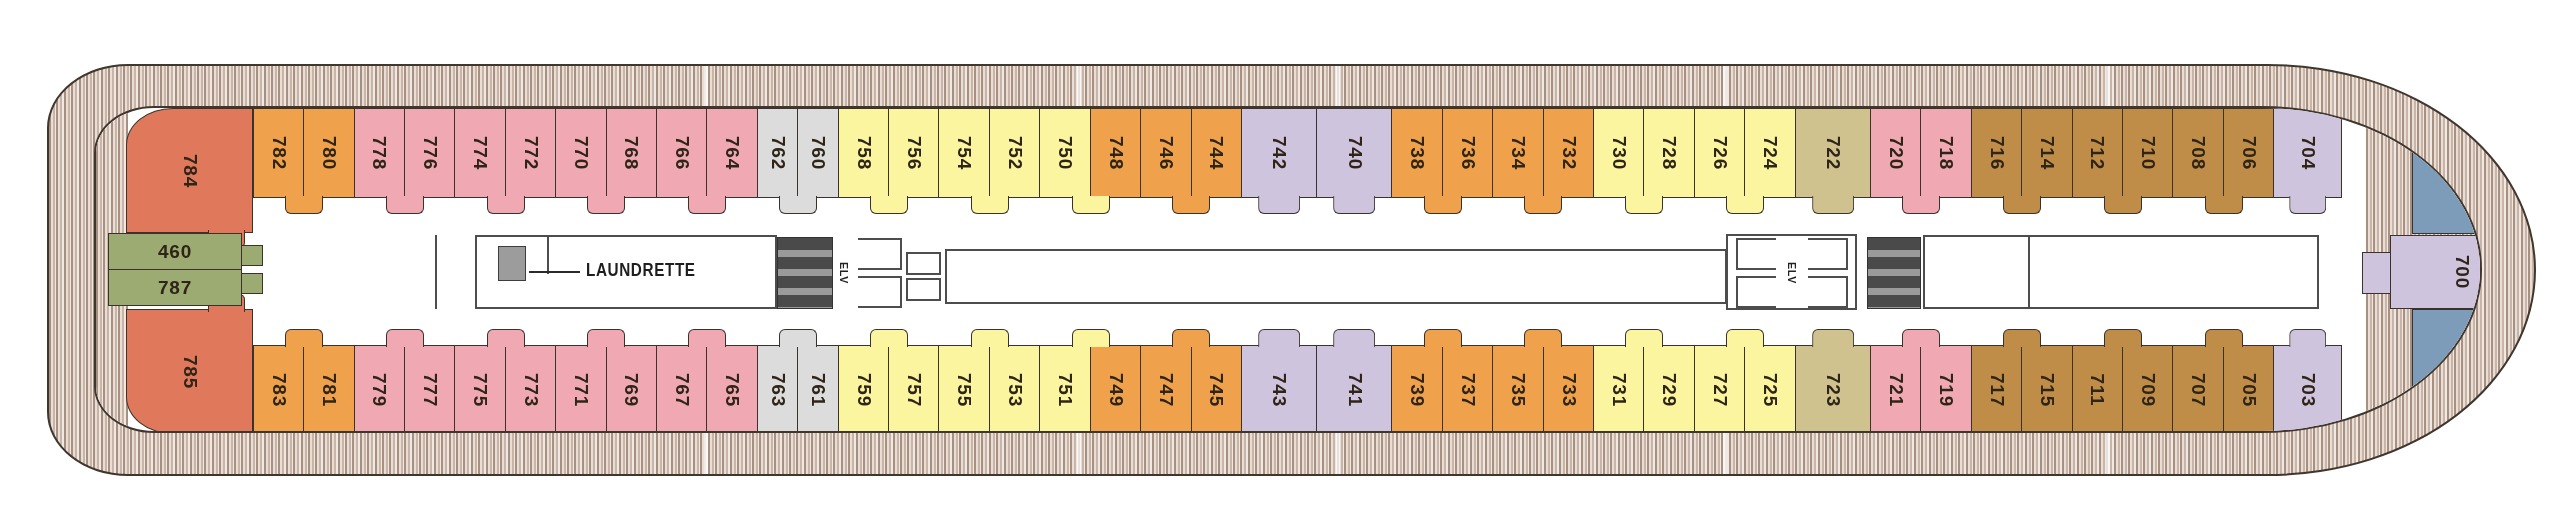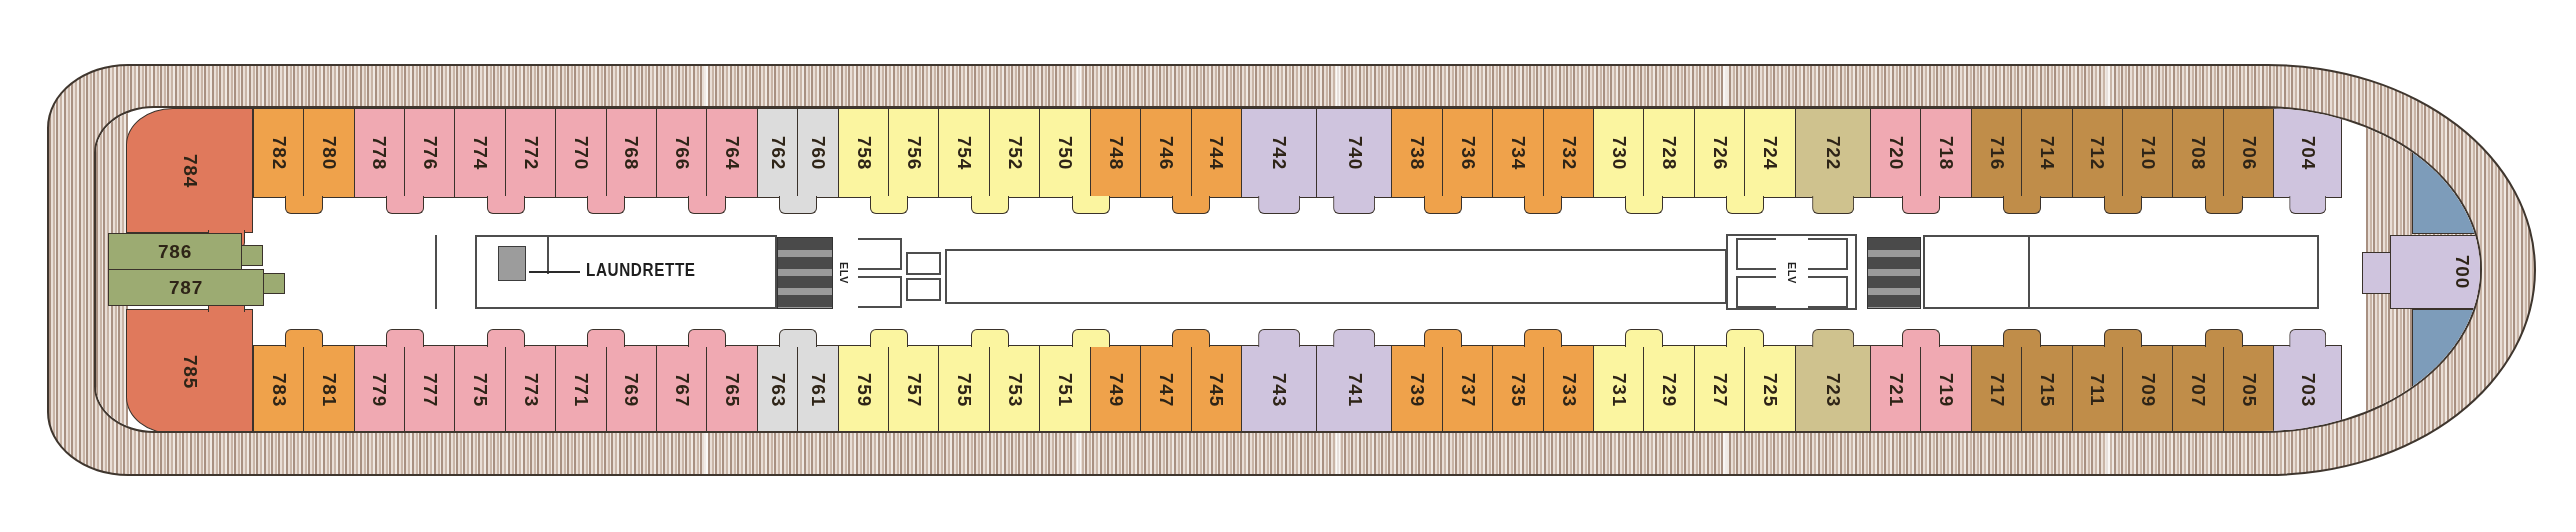--- a/index.html
+++ b/index.html
@@ -57,21 +57,21 @@
           border-top-left-radius:47px 37px;}
   #cab784::after{content:"";position:absolute;right:6.7px;bottom:-16px;width:35px;height:17.4px;
           background:inherit;border:1.3px solid var(--outline);border-top:none;border-radius:0 0 5.4px 5.4px;}
   #cab785{left:30px;top:201px;width:127px;height:125px;background:var(--salmon);
           border-bottom-left-radius:47px 37px;}
   #cab785::after{content:"";position:absolute;right:6.7px;top:-16px;width:35px;height:17.4px;
           background:inherit;border:1.3px solid var(--outline);border-bottom:none;border-radius:5.4px 5.4px 0 0;}
   #cab786{left:12px;top:125px;width:134px;height:37px;background:var(--green);}
   #cab786::after{content:"";position:absolute;right:-21.5px;bottom:2.7px;width:20px;height:19px;
           background:inherit;border:1.3px solid var(--outline);}
-  #cab787{left:12px;top:161px;width:156px;height:37px;background:var(--green);}
+  #cab787{left:12px;top:161px;width:134px;height:37px;background:var(--green);}
   #cab787::after{content:"";position:absolute;right:-21.5px;top:2.7px;width:20px;height:19px;
           background:inherit;border:1.3px solid var(--outline);}
   #cab700{left:2294px;top:127px;width:144px;height:74px;background:var(--lavender);}
   #cab700step{left:2266px;top:144px;width:31px;height:42px;background:var(--lavender);}
   #cab702{left:2316px;top:0;width:111px;height:126px;background:var(--blue);}
   #cab701{left:2316px;top:201px;width:111px;height:125px;background:var(--blue);}
 
   
   .wall-line{position:absolute;background:var(--wall);z-index:1;}
   .room{position:absolute;border:2px solid var(--wall);box-sizing:border-box;z-index:1;background:transparent;}
@@ -351,21 +351,21 @@
         </div>
       </div>
 
     <div id="cab784" class="special">
       <span class="num vert">784</span>
     </div>
     <div id="cab785" class="special">
       <span class="num vert">785</span>
     </div>
     <div id="cab786" class="special">
-      <span class="num">786</span>
+      <span class="num">460</span>
     </div>
     <div id="cab787" class="special">
       <span class="num">787</span>
     </div>
 
     <div class="wall-line" style="left:339px;top:127px;width:2px;height:74px"></div>
 
     <div class="room" style="left:379px;top:127px;width:302px;height:74px"></div>
     <div class="wall-line" style="left:451px;top:127px;width:2px;height:39px"></div>
     <div id="machine"></div>

